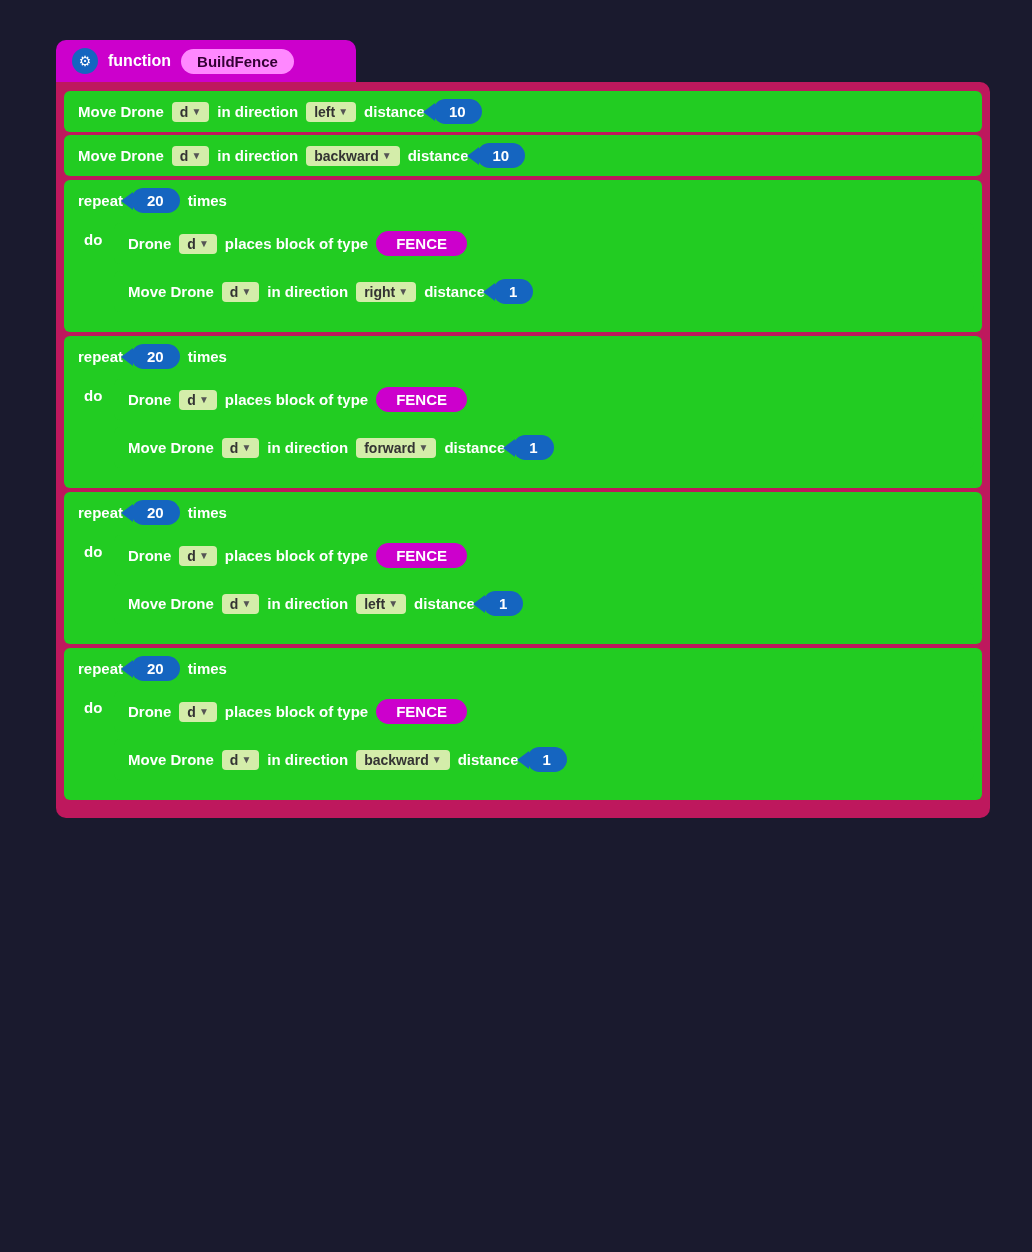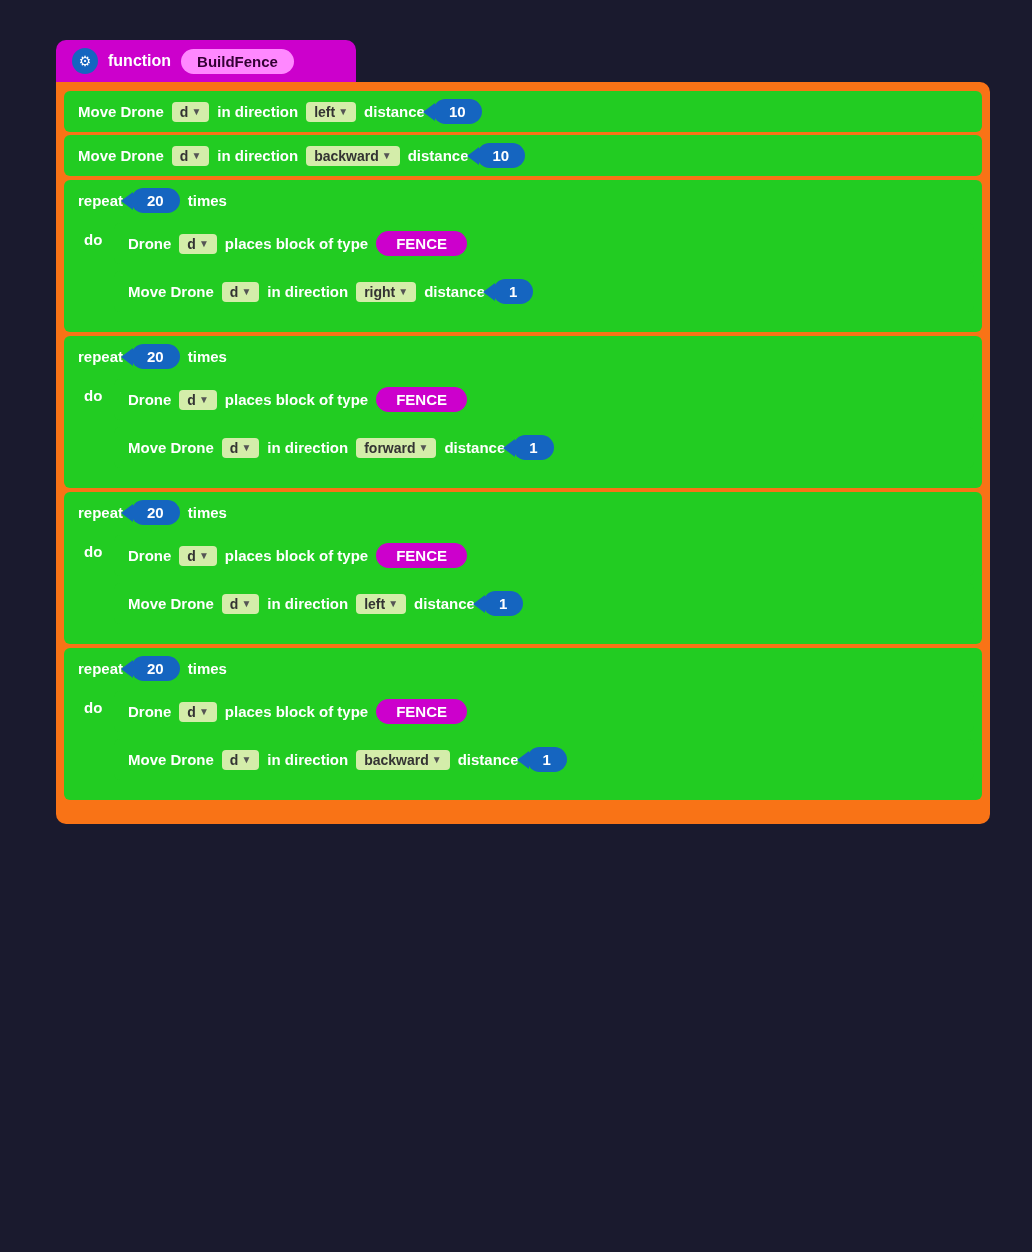--- a/index.html
+++ b/index.html
@@ -42,21 +42,21 @@
 <div class="workspace">
 
   
   <div style="display:inline-flex; align-items:center; background:#cc00cc; border-radius:10px 10px 0 0; padding:8px 16px; gap:10px; min-width:300px;">
     <div style="width:26px;height:26px;background:#1565c0;border-radius:50%;display:flex;align-items:center;justify-content:center;color:white;font-size:14px;">⚙</div>
     <span style="color:white;font-weight:bold;font-size:16px;">function</span>
     <span style="background:#ff88ff;color:#330033;border-radius:14px;padding:4px 16px;font-weight:bold;font-size:15px;cursor:pointer;">BuildFence</span>
   </div>
 
   
-  <div style="background:#f97316; border-radius:0 10px 10px 10px; padding:6px 8px 20px 8px; display:inline-block; min-width:920px;">
+  <div style="background:#be185d; border-radius:0 10px 10px 10px; padding:6px 8px 14px 8px; display:inline-block; min-width:920px;">
 
     
     <div class="block-row wide" style="min-width:750px; margin:3px 0;">
       <span style="color:white;font-weight:bold;font-size:15px;">Move Drone</span>
       <span style="background:#d4edaa;color:#333;border-radius:4px;padding:2px 8px;font-size:14px;display:inline-flex;align-items:center;gap:3px;cursor:pointer;">d <span style="font-size:10px;color:#555;">▼</span></span>
       <span style="color:white;font-weight:bold;font-size:15px;">in direction</span>
       <span style="background:#d4edaa;color:#333;border-radius:4px;padding:2px 8px;font-size:14px;display:inline-flex;align-items:center;gap:3px;cursor:pointer;">left <span style="font-size:10px;color:#555;">▼</span></span>
       <span style="color:white;font-weight:bold;font-size:15px;">distance</span>
       <span style="background:#1565c0;color:white;border-radius:20px;padding:4px 16px;font-weight:bold;font-size:15px;position:relative;cursor:pointer;">
         <span style="position:absolute;left:-10px;top:50%;transform:translateY(-50%);width:0;height:0;border-top:9px solid transparent;border-bottom:9px solid transparent;border-right:12px solid #1565c0;"></span>

